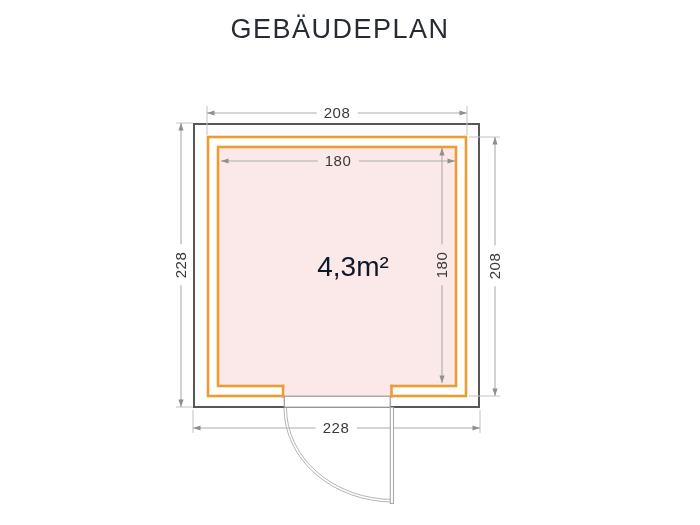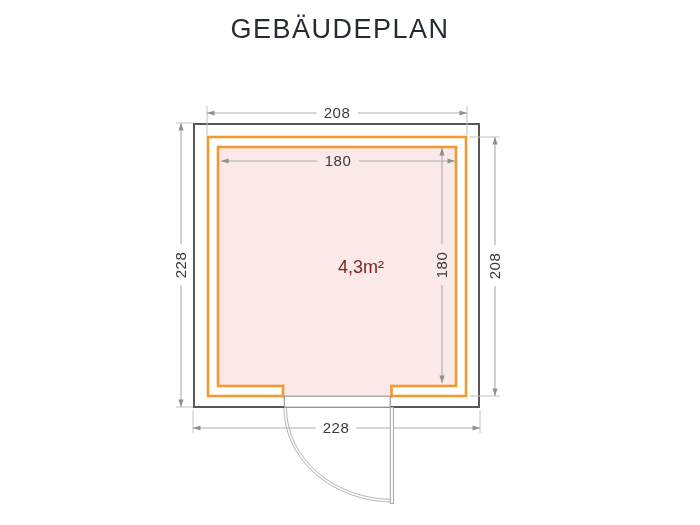--- a/index.html
+++ b/index.html
@@ -14,22 +14,22 @@
   }
   .plan-svg{position:absolute;left:0;top:0;}
   .dim-label{
     position:absolute;transform:translate(-50%,-50%);
     background:#ffffff;padding:0 7px;font-size:15px;font-weight:500;
     letter-spacing:.5px;color:#3a3a3a;white-space:nowrap;line-height:1.1;
   }
   .dim-label.v{transform:translate(-50%,-50%) rotate(-90deg);}
   .dim-label.on-pink{background:#FBE8E8;}
   .area-label{
-    position:absolute;left:361px;top:267px;transform:translate(-50%,-50%);
-    font-size:18px;font-weight:500;color:#7f1d1d;white-space:nowrap;
+    position:absolute;left:353px;top:267px;transform:translate(-50%,-50%);
+    font-size:28px;font-weight:500;color:#0f172a;white-space:nowrap;
   }
 </style>
 </head>
 <body>
 
 <div class="stage">
 
   <h1 class="title">GEBÄUDEPLAN</h1>
 
   <svg class="plan-svg" width="700" height="525" viewBox="0 0 700 525">

